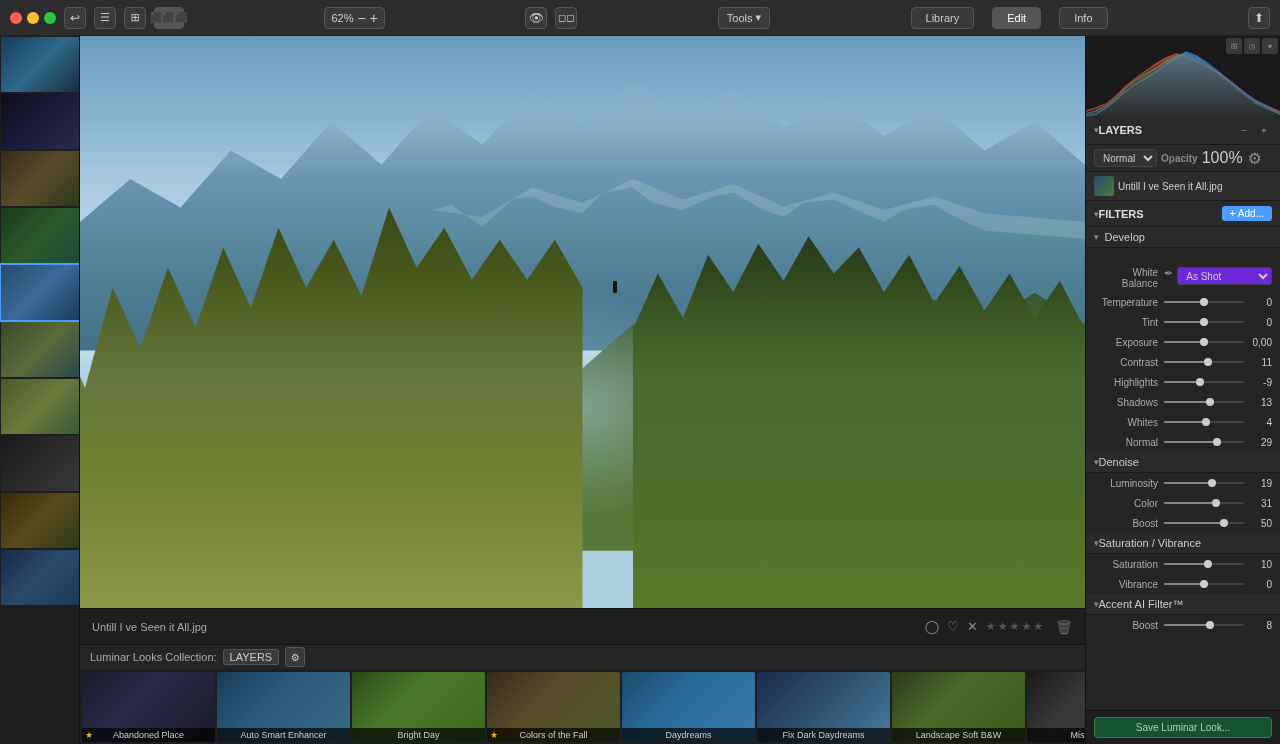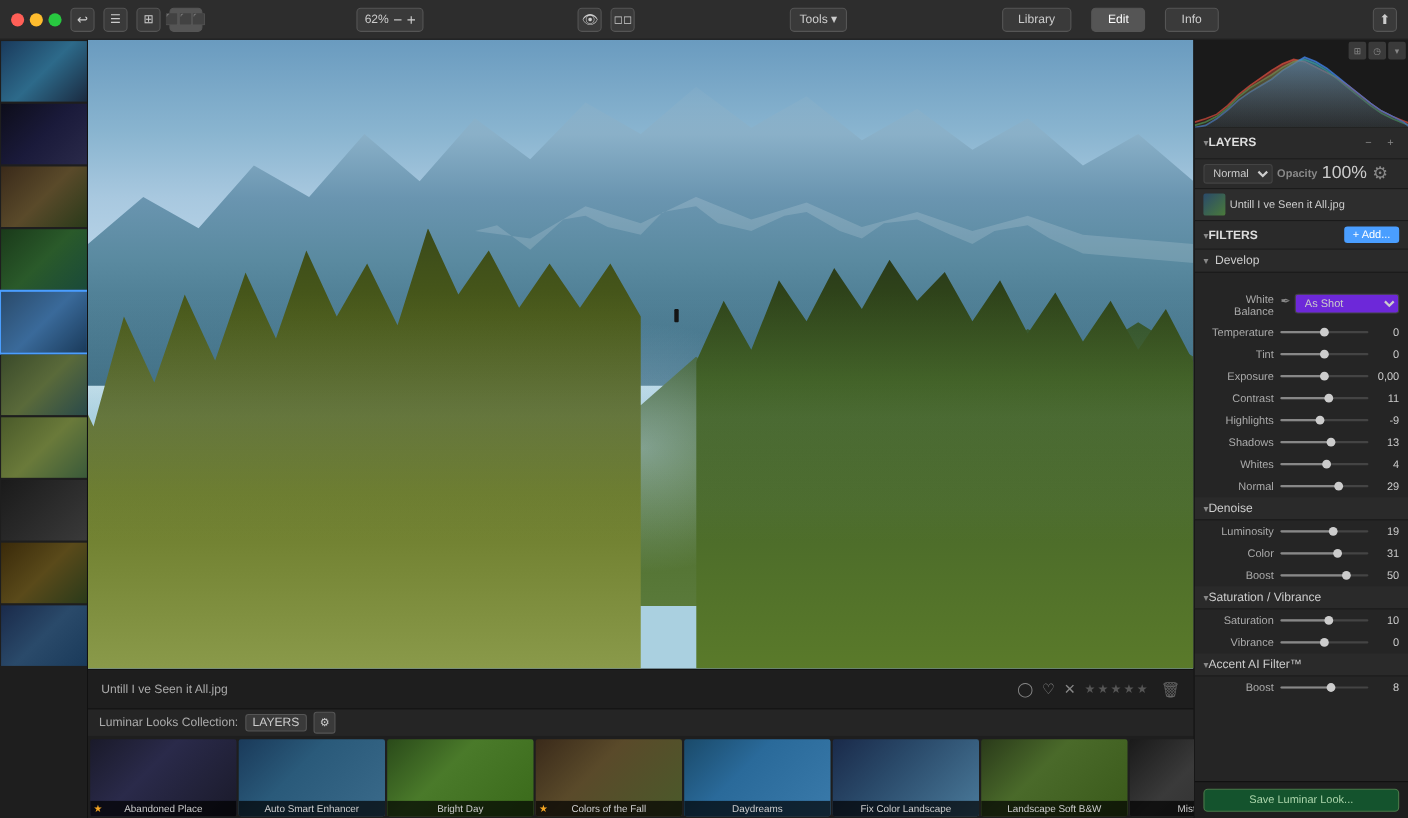--- a/index.html
+++ b/index.html
@@ -247,21 +247,21 @@
           <div class="film-item-label">Bright Day</div>
         </div>
         <div class="film-item fi4">
           <div class="film-item-label">Colors of the Fall</div>
           <div class="film-star">★</div>
         </div>
         <div class="film-item fi5">
           <div class="film-item-label">Daydreams</div>
         </div>
         <div class="film-item fi6">
-          <div class="film-item-label">Fix Color Landscape</div>
+          <div class="film-item-label">Fix Dark Daydreams</div>
         </div>
         <div class="film-item fi7">
           <div class="film-item-label">Landscape Soft B&amp;W</div>
         </div>
         <div class="film-item fi8">
           <div class="film-item-label">Misty Lan...</div>
         </div>
       </div>
     </div>
   </div>

